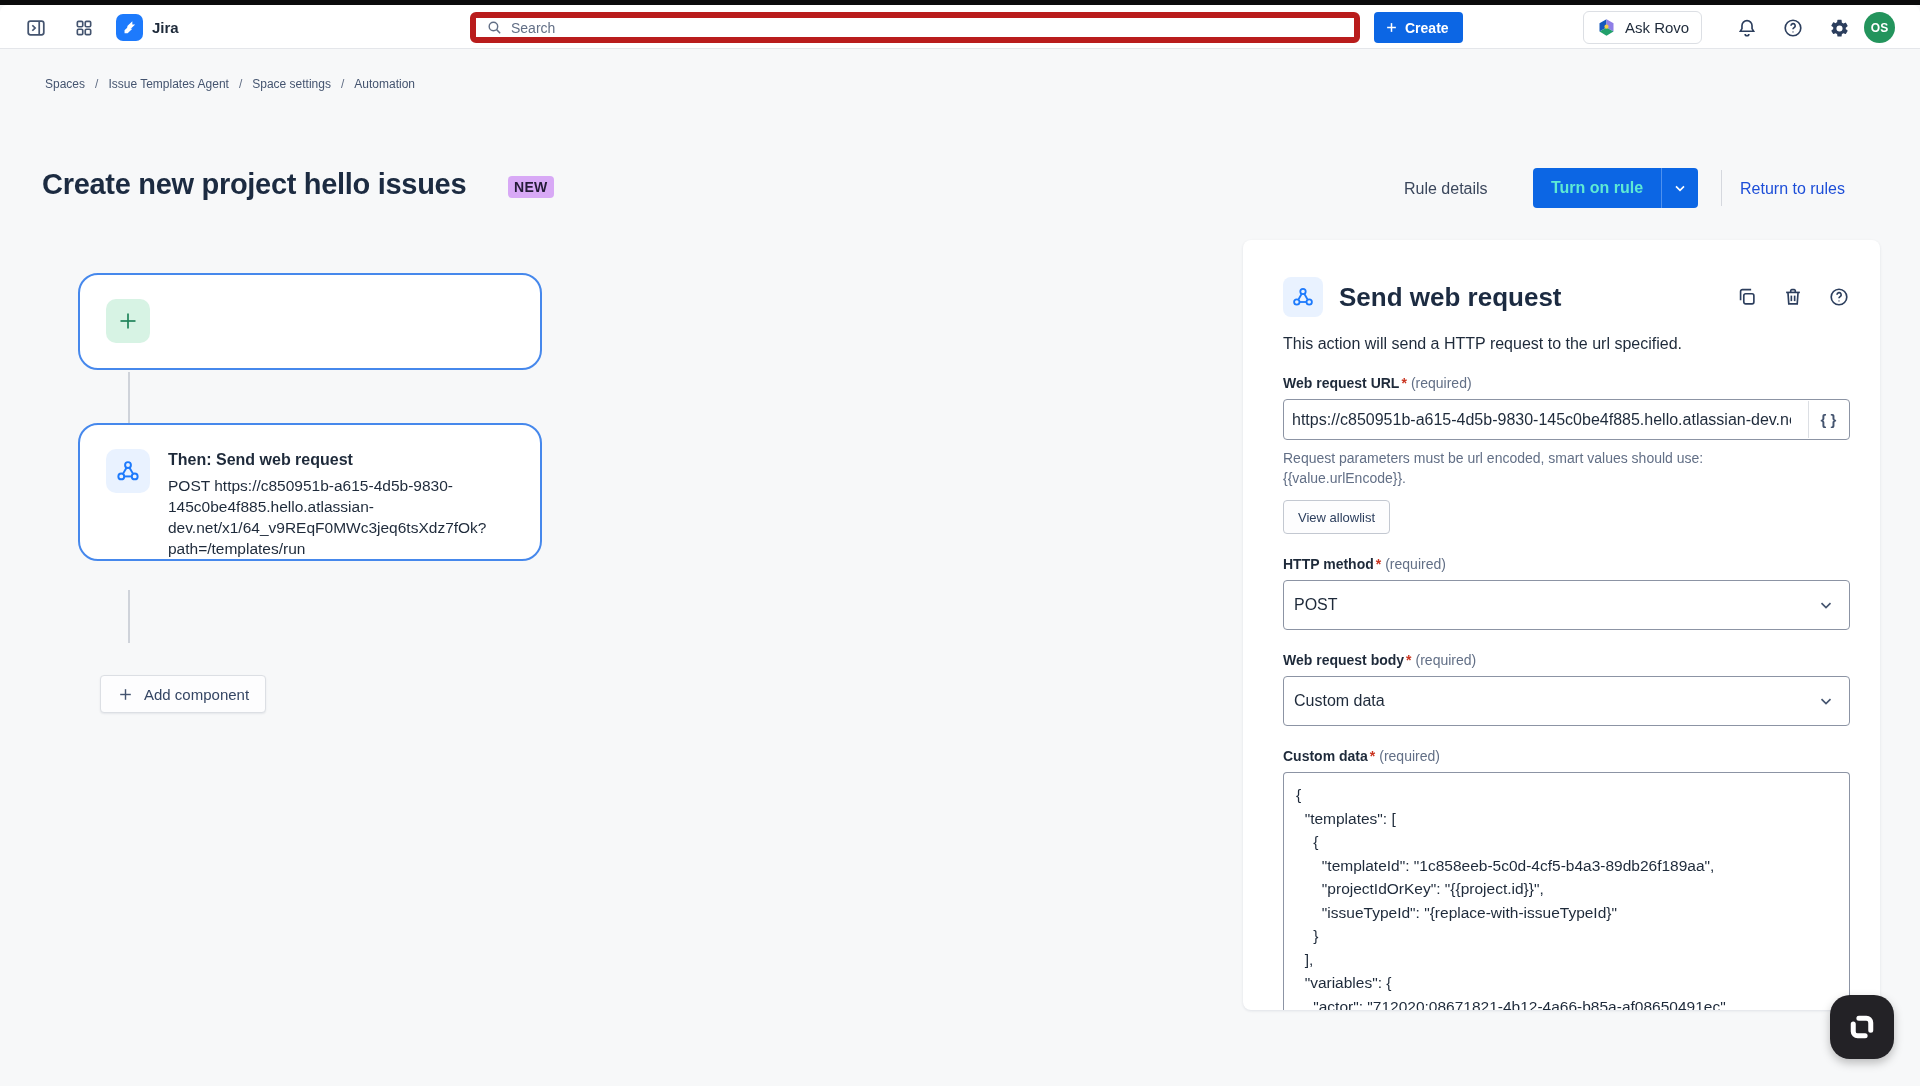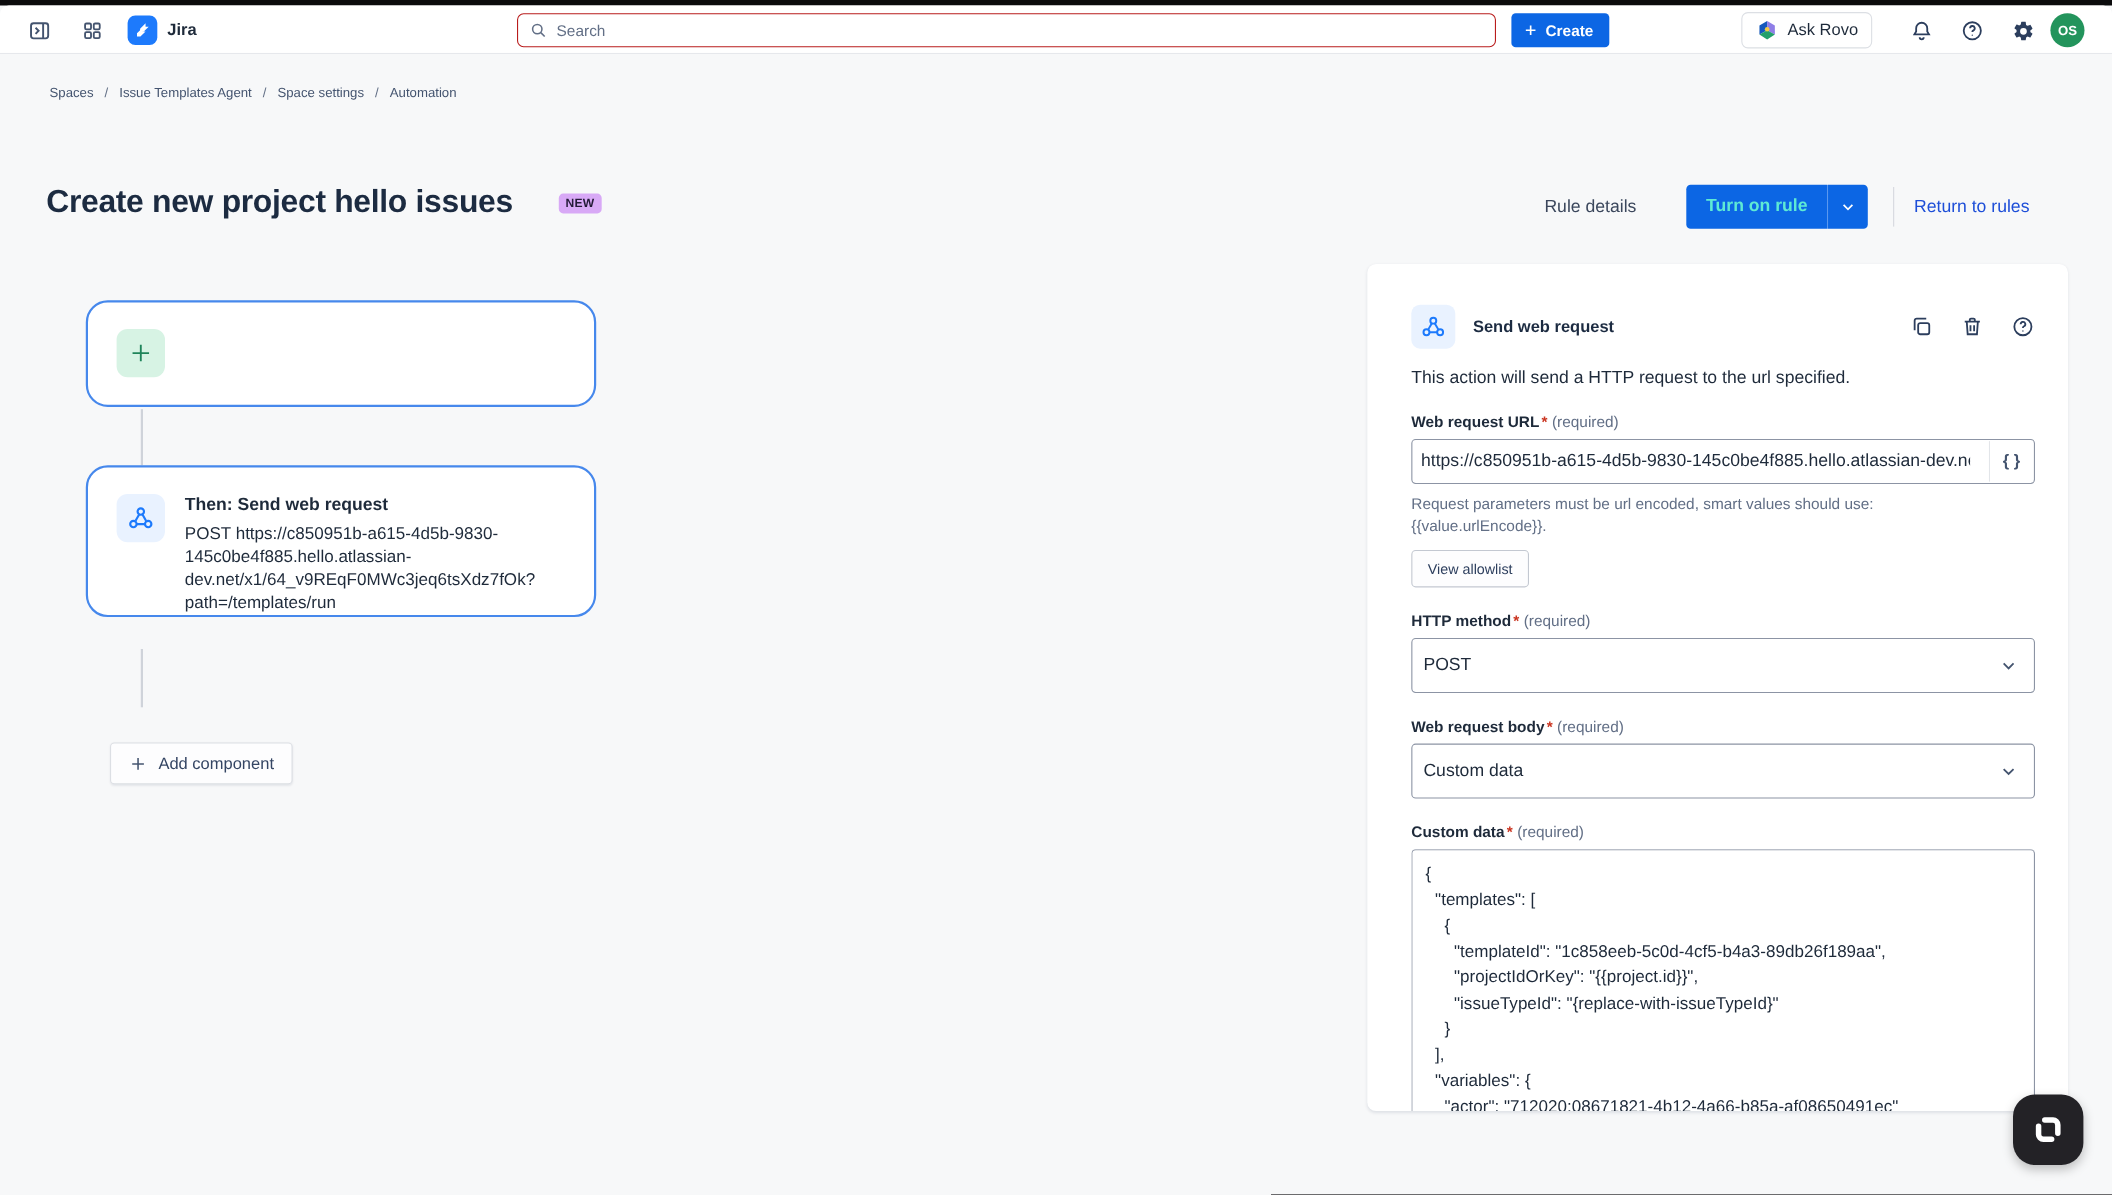--- a/index.html
+++ b/index.html
@@ -16,21 +16,21 @@
     border-bottom:1px solid #e4e6ea; border-radius:8px 8px 0 0;
   }
   .nav-icon-btn { position:absolute; top:9px; width:28px; height:28px; display:flex; align-items:center; justify-content:center; border-radius:4px; cursor:pointer; color:#44546f; }
   .jira-logo {
     position:absolute; top:9px; left:116px; width:27px; height:27px; border-radius:7px;
     background:#1d7afc; display:flex; align-items:center; justify-content:center;
   }
   .app-name { position:absolute; top:14px; left:152px; font-size:15px; font-weight:bold; color:#1e2a3a; }
   .search-box {
     position:absolute; top:7px; left:470px; width:890px; height:31px;
-    border:1px solid #b91c1c; border-radius:6px; background:#fff;
+    border:6px solid #b91c1c; border-radius:6px; background:#fff;
     display:flex; align-items:center; padding:0 10px; gap:8px;
   }
   .search-box input { border:none; outline:none; flex:1; font-size:14px; color:#44546f; font-family:"Liberation Sans", sans-serif; background:transparent; }
   .search-box input::placeholder { color:#626f86; }
   .create-btn {
     position:absolute; top:7px; left:1374px; height:31px; padding:0 14px 0 10px;
     background:#0c66e4; color:#fff; border:none; border-radius:4px; font-size:14px; font-weight:bold;
     display:flex; align-items:center; gap:6px; cursor:pointer; font-family:"Liberation Sans", sans-serif;
   }
   .rovo-btn {
@@ -47,21 +47,21 @@
 
   
   .breadcrumb { position:absolute; top:77px; left:45px; font-size:12px; color:#44546f; display:flex; gap:10px; }
   .breadcrumb .crumb { cursor:pointer; }
   .breadcrumb .sep { color:#626f86; }
 
   
   .page-title { position:absolute; top:168px; left:42px; font-size:29px; font-weight:bold; color:#1c2b41; letter-spacing:-0.3px; }
   .new-badge {
     position:absolute; top:176px; left:508px; background:#d8a9f6; color:#241b38;
-    font-size:11px; font-weight:bold; padding:3px 6px; border-radius:4px; letter-spacing:0.3px;
+    font-size:14px; font-weight:bold; padding:3px 6px; border-radius:4px; letter-spacing:0.3px;
   }
   .rule-details { position:absolute; top:180px; left:1404px; font-size:16px; font-weight:500; color:#3b475c; cursor:pointer; }
   .turn-on-group { position:absolute; top:168px; left:1533px; height:40px; display:flex; cursor:pointer; }
   .turn-on-main {
     background:#0c66e4; color:#5eead4; font-size:16px; font-weight:600; border:none; cursor:pointer;
     border-radius:4px 0 0 4px; padding:0 18px; height:40px; font-family:"Liberation Sans", sans-serif;
   }
   .turn-on-chev {
     background:#0c66e4; border:none; border-left:1px solid #4e91ee; border-radius:0 4px 4px 0;
     width:37px; height:40px; display:flex; align-items:center; justify-content:center; cursor:pointer;
@@ -96,21 +96,21 @@
   }
 
   
   .panel {
     position:absolute; top:240px; left:1243px; width:637px; height:770px; background:#fff;
     border-radius:8px; box-shadow:0 1px 3px rgba(9,30,66,.1); overflow:hidden;
   }
   .panel-inner { position:relative; padding:37px 30px 0 40px; }
   .panel-head { display:flex; align-items:center; gap:16px; }
   .panel-tile { width:40px; height:40px; border-radius:8px; background:#e9f2ff; display:flex; align-items:center; justify-content:center; flex:none; }
-  .panel-title { font-size:15px; font-weight:bold; color:#1c2b41; flex:1; }
+  .panel-title { font-size:26px; font-weight:bold; color:#1c2b41; flex:1; }
   .panel-actions { display:flex; gap:24px; align-items:center; color:#2c3e5d; }
   .panel-actions .act { cursor:pointer; display:flex; }
   .panel-desc { font-size:16px; color:#1e2a3a; margin-top:18px; }
   .field-label { font-size:14px; font-weight:bold; color:#1e2a3a; margin-top:22px; }
   .field-label .req { color:#ca3521; margin-left:2px; }
   .field-label .note { color:#626f86; font-weight:normal; margin-left:4px; }
   .url-row { position:relative; margin-top:8px; }
   .text-input {
     width:567px; height:41px; border:1px solid #8c94a4; border-radius:4px; background:#fff;
     font-size:16px; color:#1e2a3a; padding:0 58px 0 8px; font-family:"Liberation Sans", sans-serif; outline:none;

